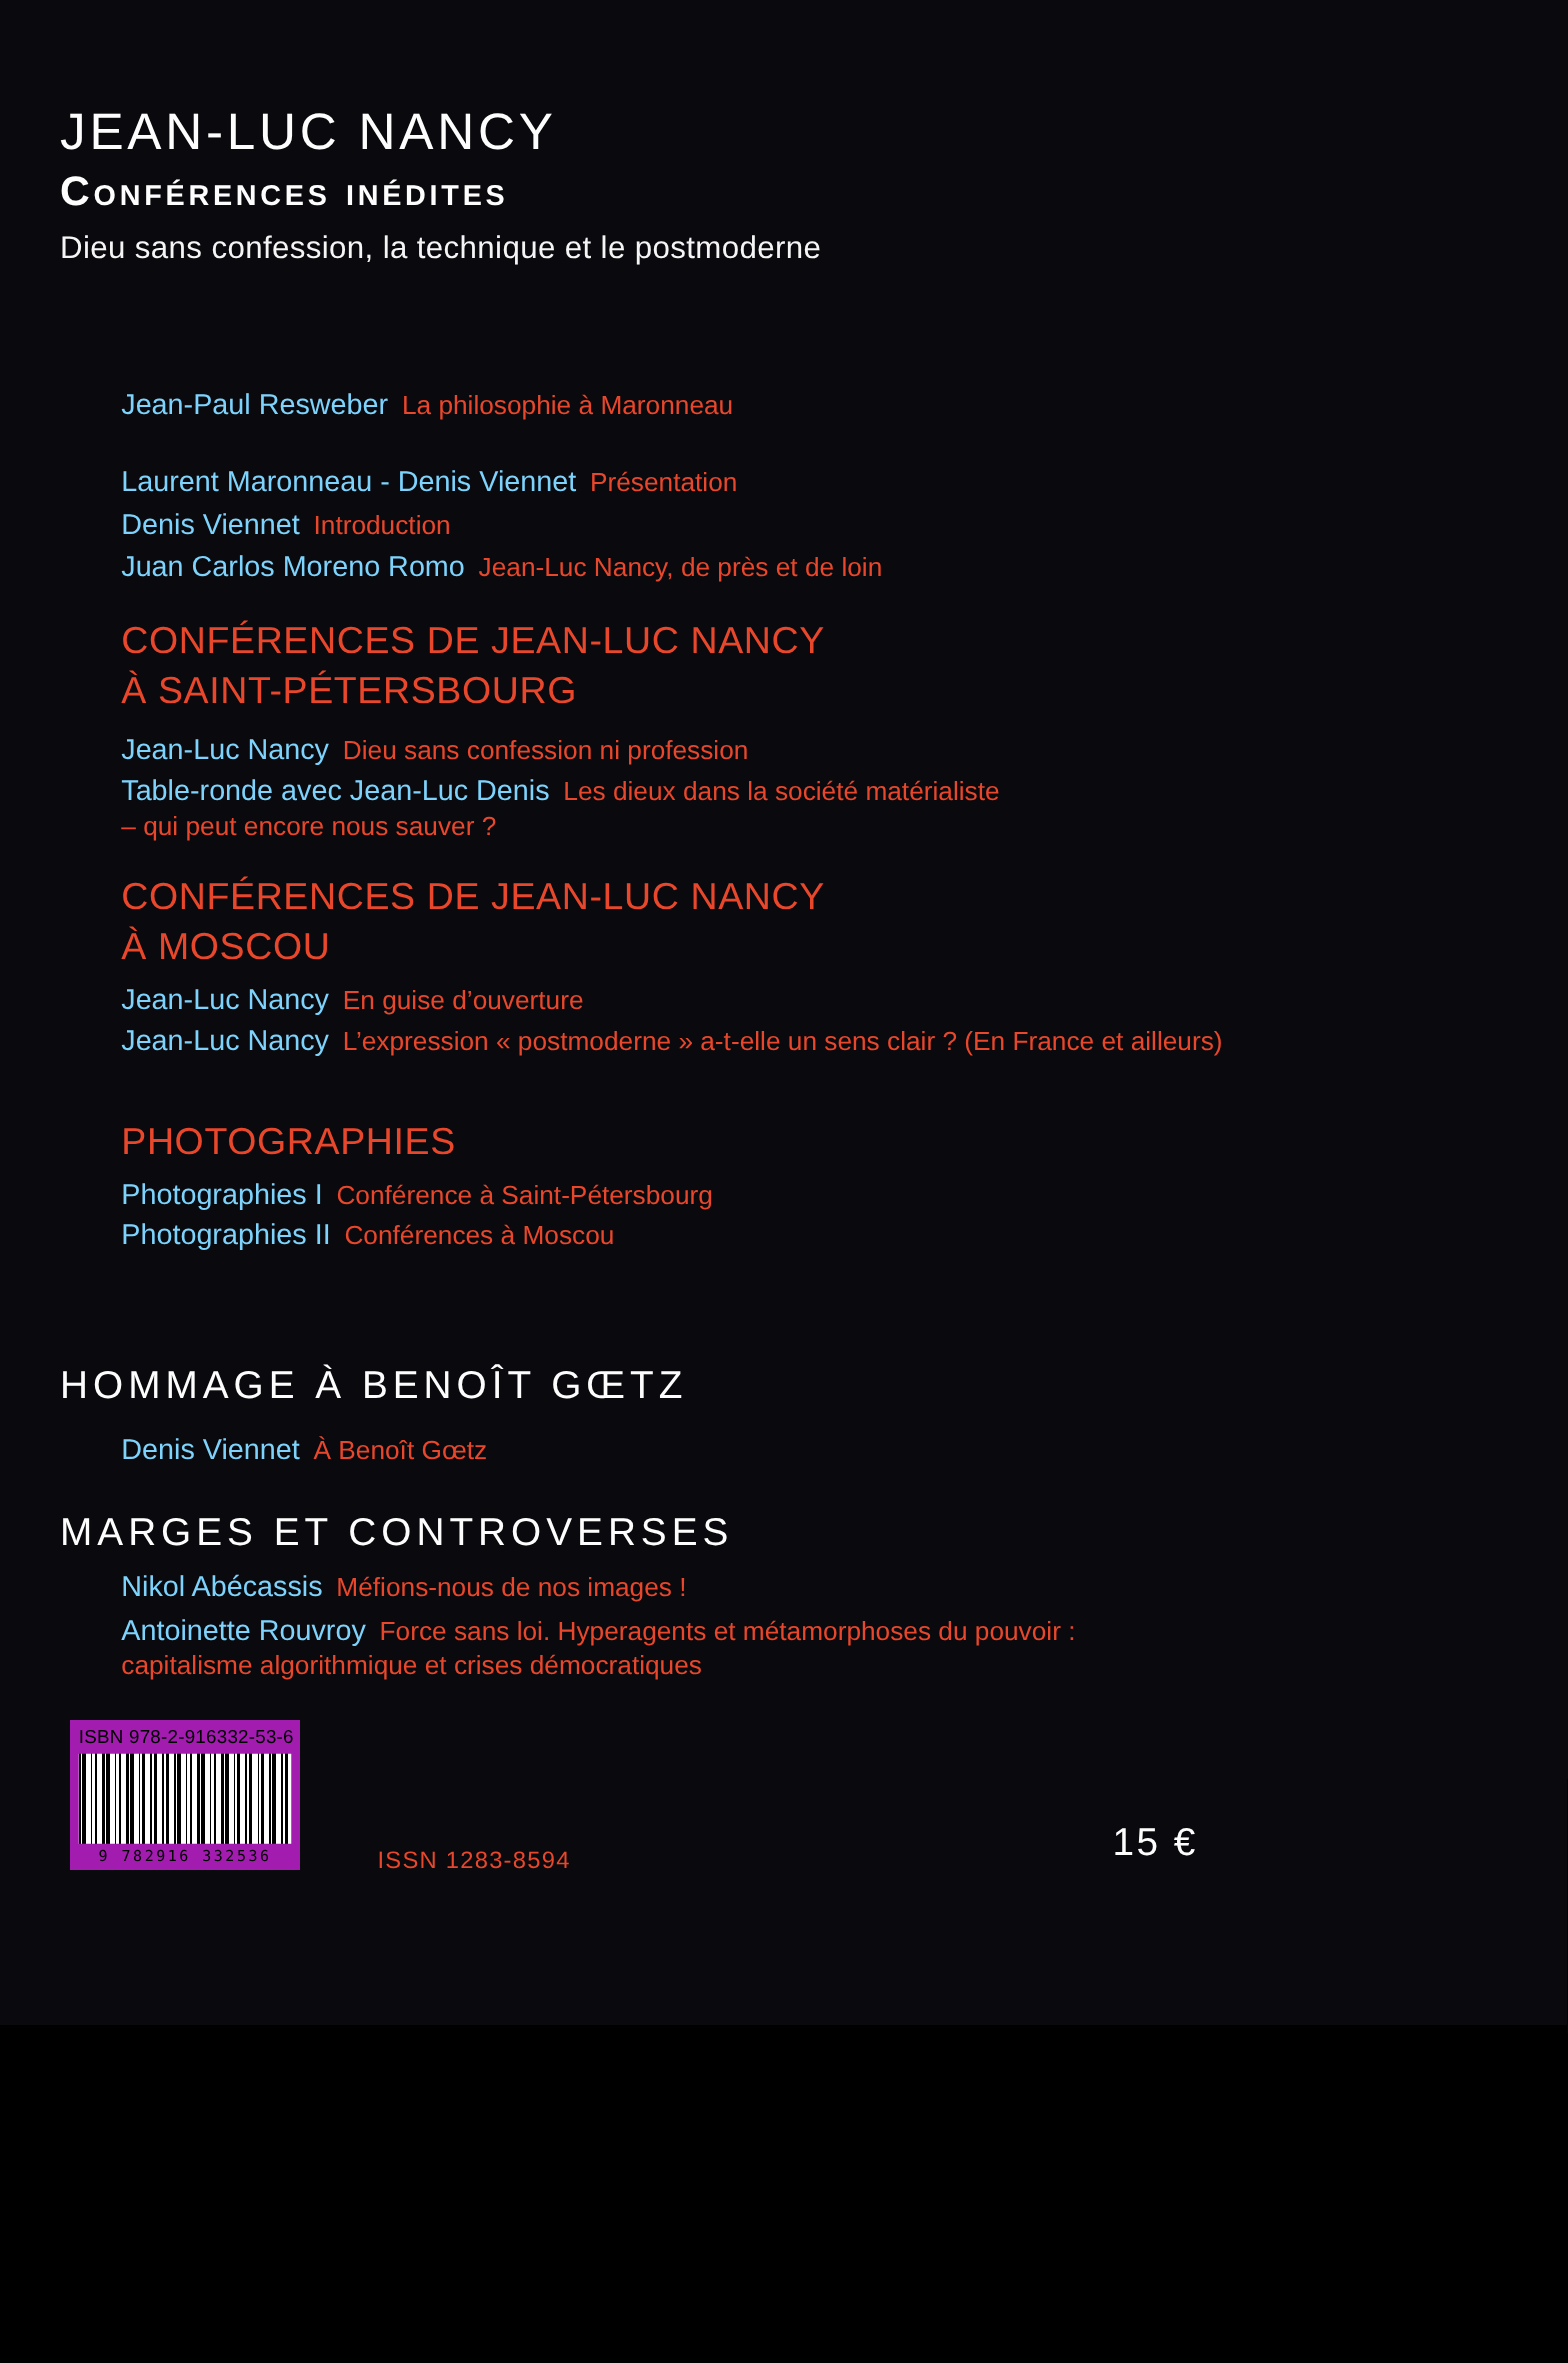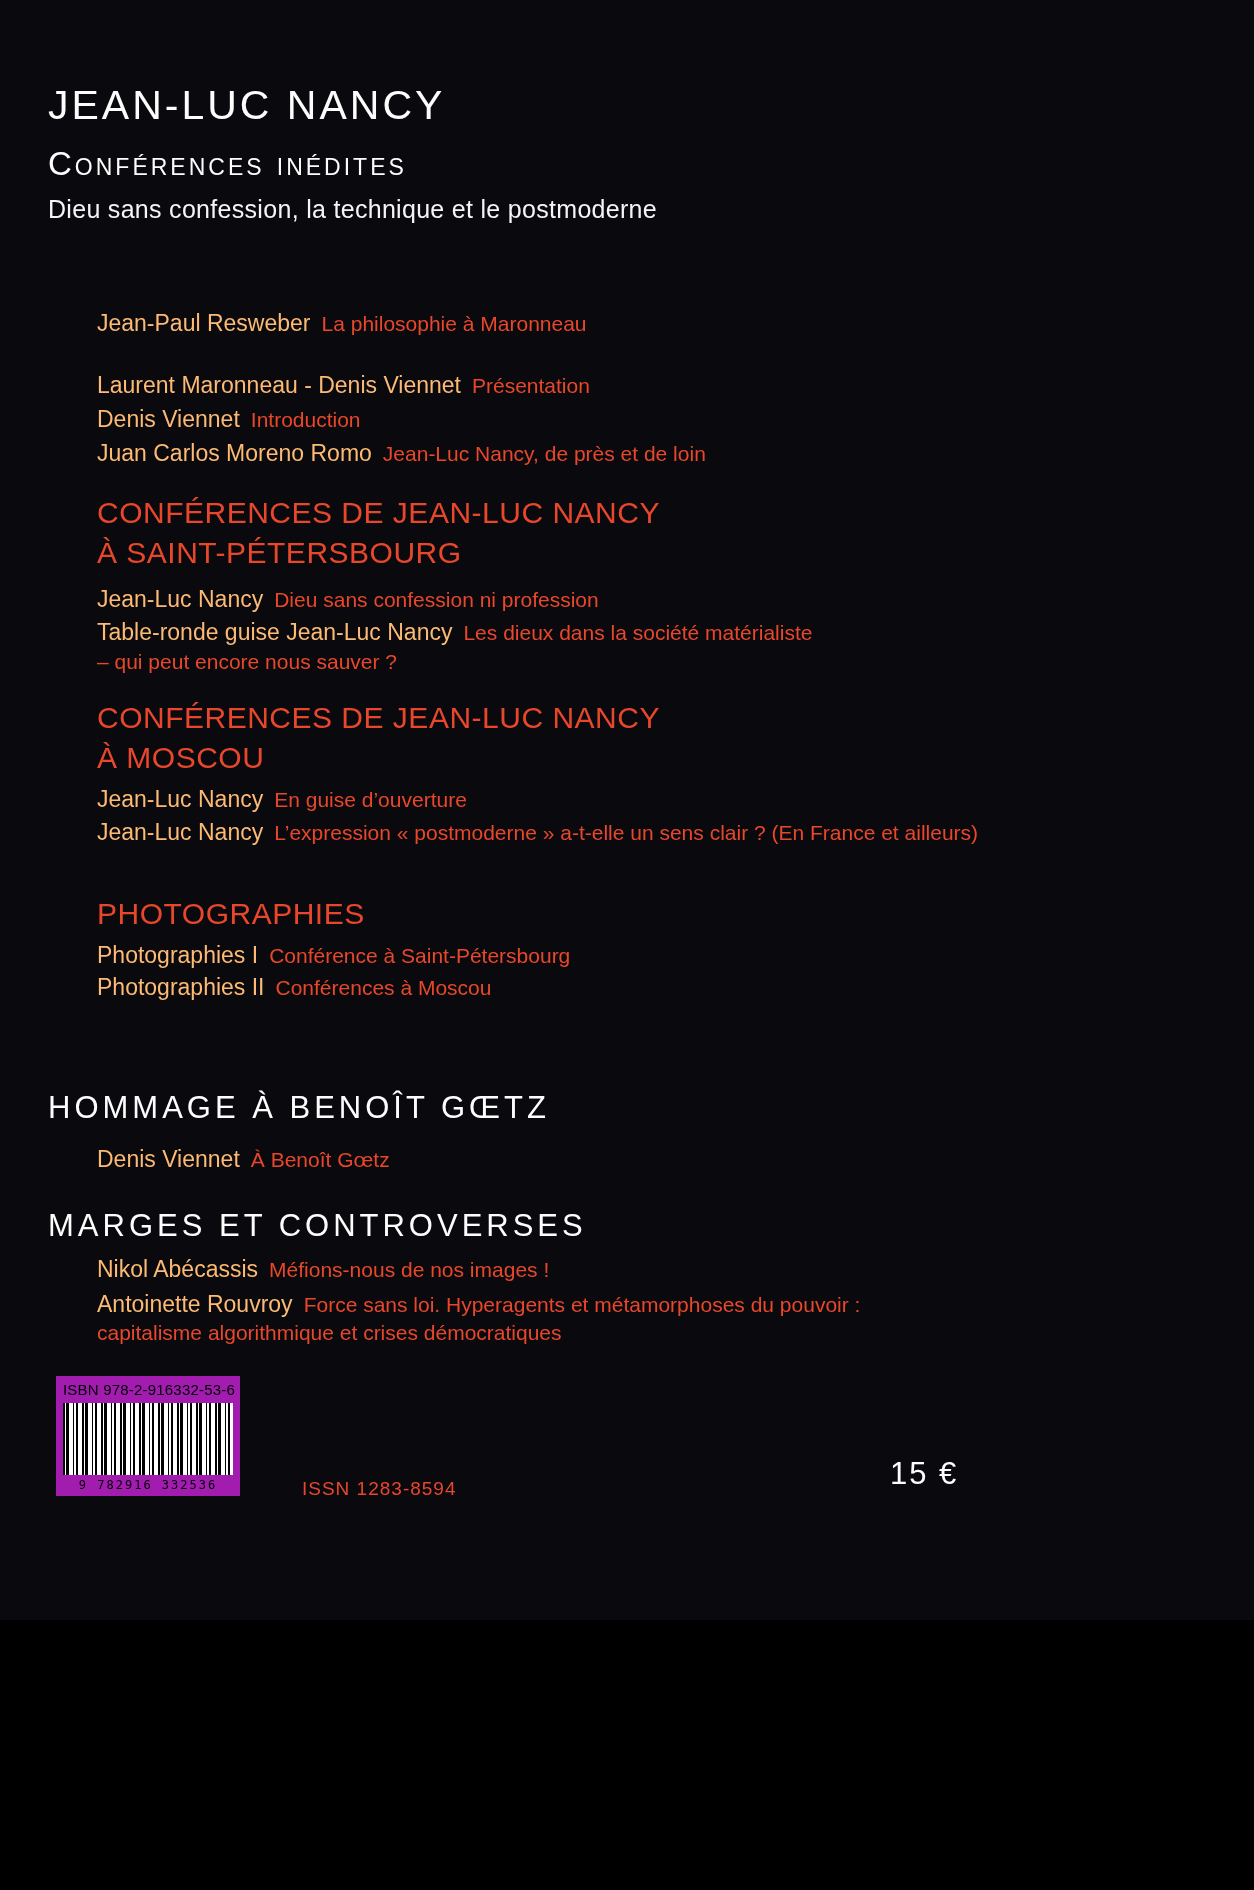--- a/index.html
+++ b/index.html
@@ -11,33 +11,33 @@
     color:#ffffff;
     overflow:hidden;
   }
   .abs{position:absolute;}
 
   
   .author{
     margin:0;font-weight:400;font-size:41px;letter-spacing:3px;color:#fdfdfd;
   }
   .booktitle{
-    margin:16px 0 0;font-weight:400;font-size:33px;letter-spacing:3px;
+    margin:5px 0 0;font-weight:700;font-size:33px;letter-spacing:3px;
     font-variant:small-caps;color:#fdfdfd;
   }
   .subtitle{
     margin:12px 0 0;font-weight:400;font-size:25px;color:#f5f5f5;letter-spacing:0.3px;
   }
 
   
   .entry{
     position:absolute;left:97px;margin:0;line-height:1.15;white-space:nowrap;
     font-size:23px;
   }
-  .entry .name{color:#fdba74;margin-right:11px;}
+  .entry .name{color:#7dd3fc;margin-right:11px;}
   .entry .title{color:#e8472b;font-size:21px;}
   .cont{
     position:absolute;left:97px;margin:0;color:#e8472b;font-size:21px;white-space:nowrap;
   }
   .sec-heading{
     position:absolute;left:97px;margin:0;font-weight:400;
     color:#e8472b;font-size:30px;letter-spacing:0.5px;white-space:nowrap;
   }
   .white-heading{
     position:absolute;left:48px;margin:0;font-weight:400;
@@ -86,21 +86,21 @@
 
   <p class="entry" style="top:406px"><span class="name">Denis Viennet</span><span class="title">Introduction</span></p>
 
   <p class="entry" style="top:440px"><span class="name">Juan Carlos Moreno Romo</span><span class="title">Jean-Luc Nancy, de près et de loin</span></p>
 
   <h3 class="sec-heading" style="top:496px">CONFÉRENCES DE JEAN-LUC NANCY</h3>
   <h3 class="sec-heading" style="top:536px">À SAINT-PÉTERSBOURG</h3>
 
   <p class="entry" style="top:586px"><span class="name">Jean-Luc Nancy</span><span class="title">Dieu sans confession ni profession</span></p>
 
-  <p class="entry" style="top:619px"><span class="name">Table-ronde guise Jean-Luc Nancy</span><span class="title">Les dieux dans la société matérialiste</span></p>
+  <p class="entry" style="top:619px"><span class="name">Table-ronde avec Jean-Luc Denis</span><span class="title">Les dieux dans la société matérialiste</span></p>
   <p class="cont" style="top:650px">– qui peut encore nous sauver ?</p>
 
   <h3 class="sec-heading" style="top:701px">CONFÉRENCES DE JEAN-LUC NANCY</h3>
   <h3 class="sec-heading" style="top:741px">À MOSCOU</h3>
 
   <p class="entry" style="top:786px"><span class="name">Jean-Luc Nancy</span><span class="title">En guise d’ouverture</span></p>
 
   <p class="entry" style="top:819px"><span class="name">Jean-Luc Nancy</span><span class="title">L’expression « postmoderne » a-t-elle un sens clair ? (En France et ailleurs)</span></p>
 
 

